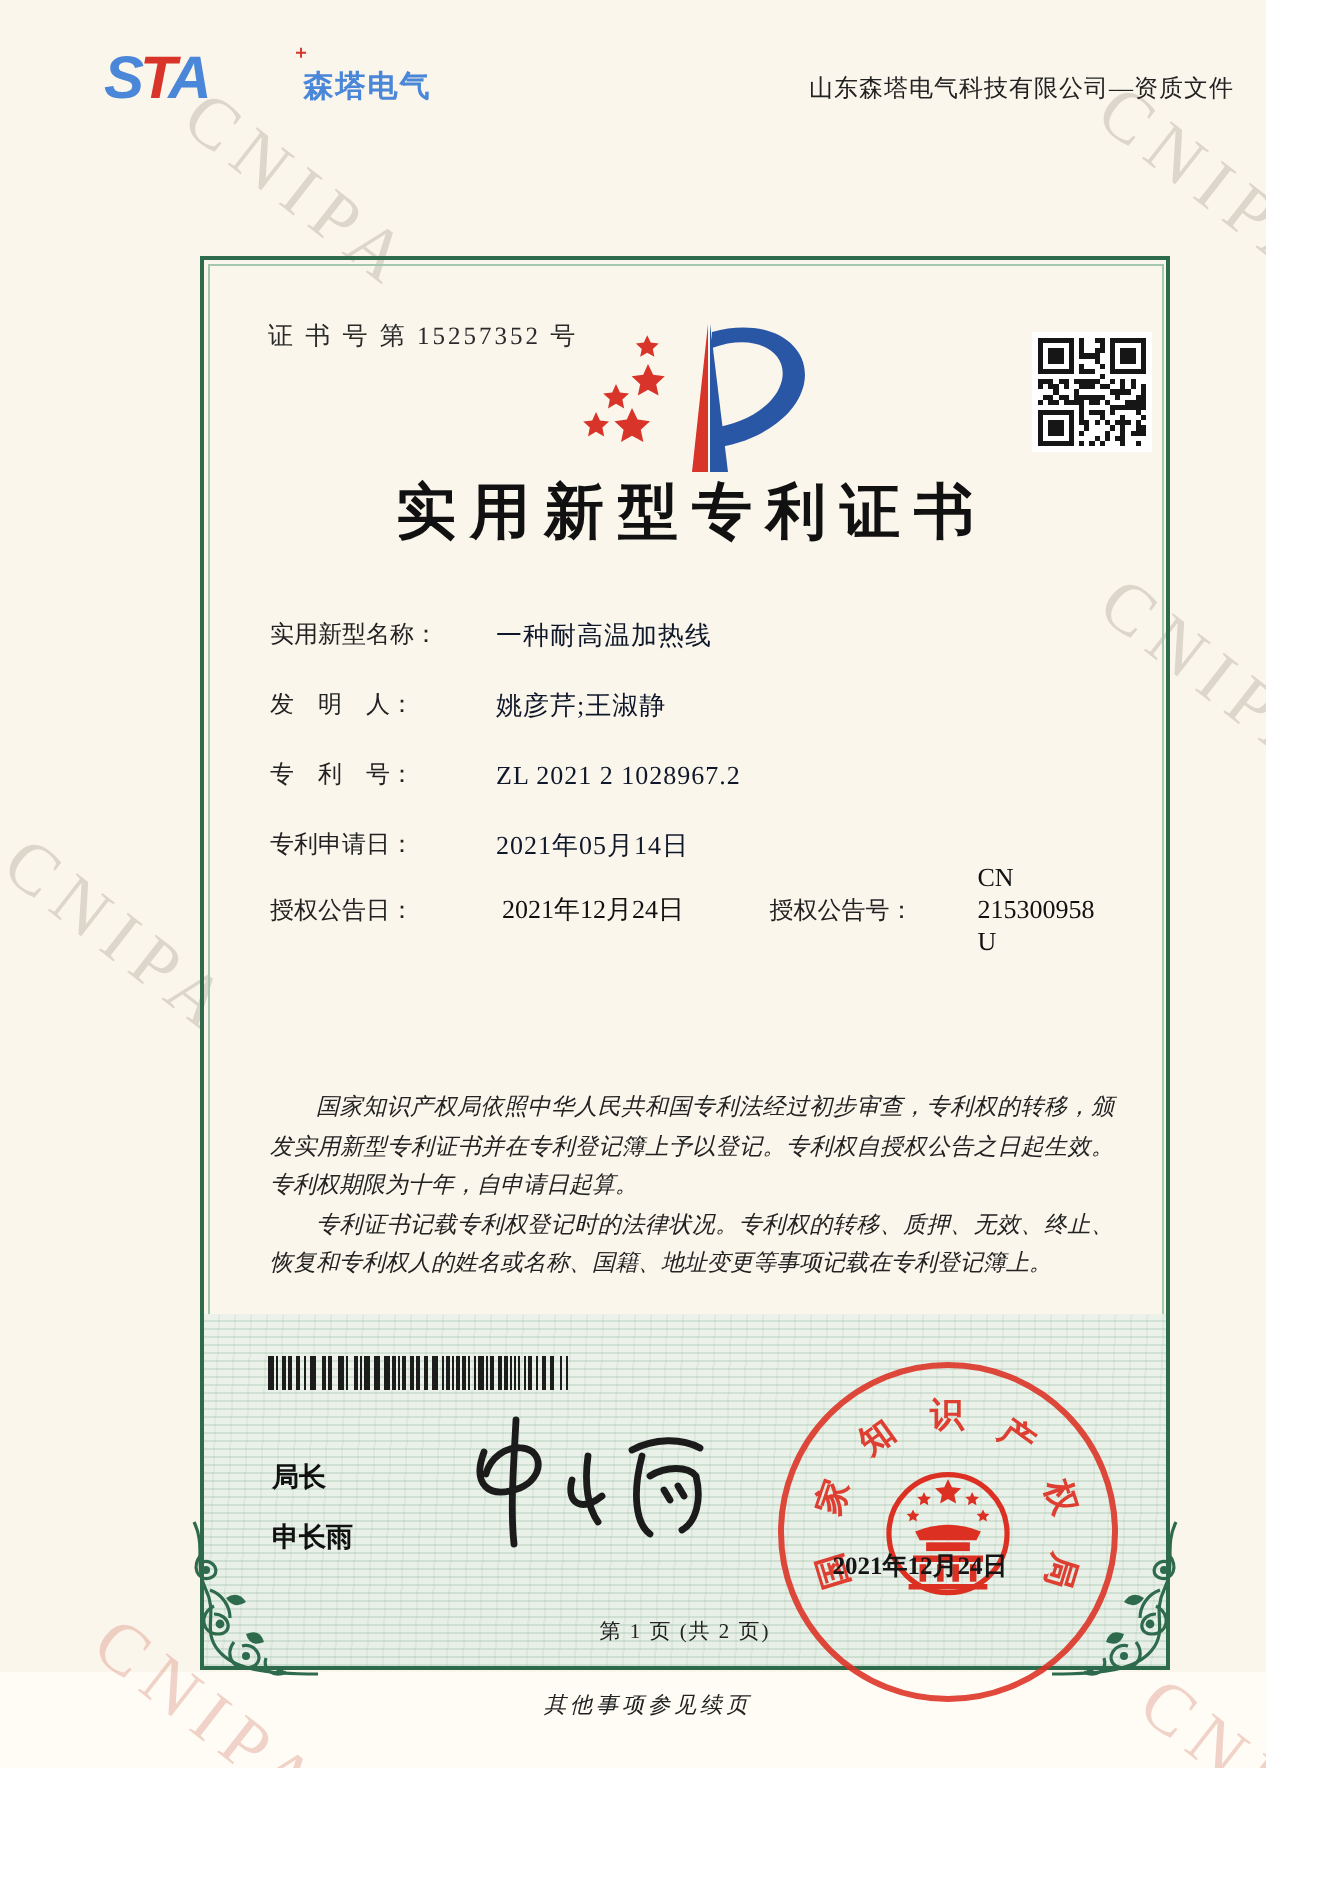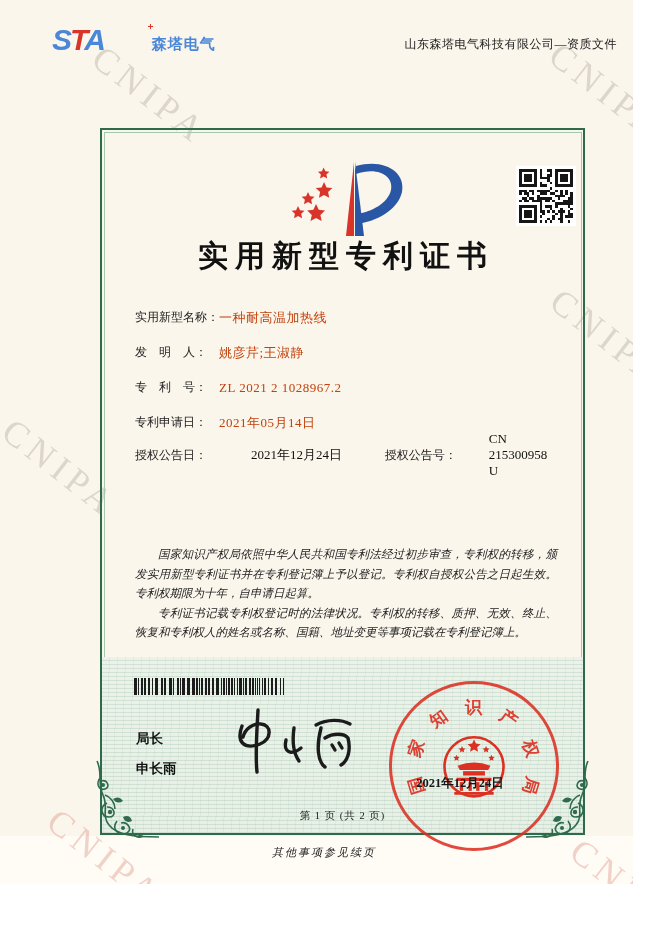--- a/index.html
+++ b/index.html
@@ -35,21 +35,21 @@
 
   .cert-no{position:absolute;left:32px;top:30px;font-size:12.5px;letter-spacing:1.5px;color:#2a2a2a;}
   .cnipa-logo{position:absolute;left:182px;top:28px;}
   .qr{position:absolute;left:414px;top:36px;width:60px;height:60px;background:#fff;padding:3px;box-sizing:border-box;}
   .cert-title{position:absolute;left:0;right:0;top:106px;text-align:center;font-size:30px;font-weight:700;
               letter-spacing:7px;text-indent:7px;color:#111;}
 
   .fields{position:absolute;left:33px;right:24px;top:170px;}
   .f-row{display:flex;align-items:center;height:35px;}
   .f-label{flex:none;width:84px;font-size:12px;white-space:pre;color:#222;}
-  .f-value{font-size:13px;letter-spacing:0.5px;color:#c2410c;}
+  .f-value{font-size:13px;letter-spacing:0.5px;color:#0f172a;margin-left:29px;}
   .g-row{display:flex;align-items:center;height:26px;margin-top:2px;gap:32px;}
   .g-row .f-label2{flex:none;font-size:12px;color:#222;}
   .g-row .f-val2{font-size:13px;color:#111;}
   .g-date{width:130px;}
   .g-no-label{margin-left:3px;text-align:right;}
 
   .paras{position:absolute;left:33px;right:26px;top:415px;font-size:11.5px;line-height:19.5px;
          text-align:justify;font-style:italic;color:#222;}
   .paras p{margin:0;text-indent:2em;}
 
@@ -94,20 +94,21 @@
     <div class="hdr-logo">
       <span class="logo-sta"><span class="ls">S</span><span class="lt">T</span><span class="la">A</span></span>
       <span class="logo-cn">森塔电气</span>
       <span class="logo-plus">＋</span>
     </div>
     <div class="hdr-right">山东森塔电气科技有限公司—资质文件</div>
 
     <div class="frame">
       <div class="guilloche"></div>
 
+      <div class="cert-no">证 书 号 第 15257352 号</div>
 
       <svg class="cnipa-logo" width="136" height="82" viewBox="0 0 136 82">
         <path d="M70,4 L62,78 L70,78 Z" fill="#d8342a"></path>
         <path d="M71,4 L71,78 L80,78 Z" fill="#2a56a6"></path>
         <path d="M72,8 C100,0 122,14 118,34 C114,52 92,64 72,66 L72,56 C88,54 104,45 107,32 C110,18 94,8 72,16 Z" fill="#2a56a6"></path>
         <g fill="#d8342a">
           <path d="M52,12 l2.2,4.6 5,0.6 -3.7,3.4 1,4.9 -4.5-2.5 -4.4,2.5 1-4.9 -3.7-3.4 5-0.6 Z" transform="translate(-2,0) scale(0.8)"></path>
           <path d="M40,24 l2.6,5.4 5.8,0.7 -4.3,4 1.2,5.7 -5.3-2.9 -5.1,2.9 1.2-5.7 -4.3-4 5.8-0.7 Z"></path>
           <path d="M24,34 l2,4.2 4.5,0.5 -3.3,3.1 0.9,4.4 -4.1-2.3 -4,2.3 0.9-4.4 -3.3-3.1 4.5-0.5 Z"></path>
           <path d="M14,48 l2,4.2 4.5,0.5 -3.3,3.1 0.9,4.4 -4.1-2.3 -4,2.3 0.9-4.4 -3.3-3.1 4.5-0.5 Z"></path>

